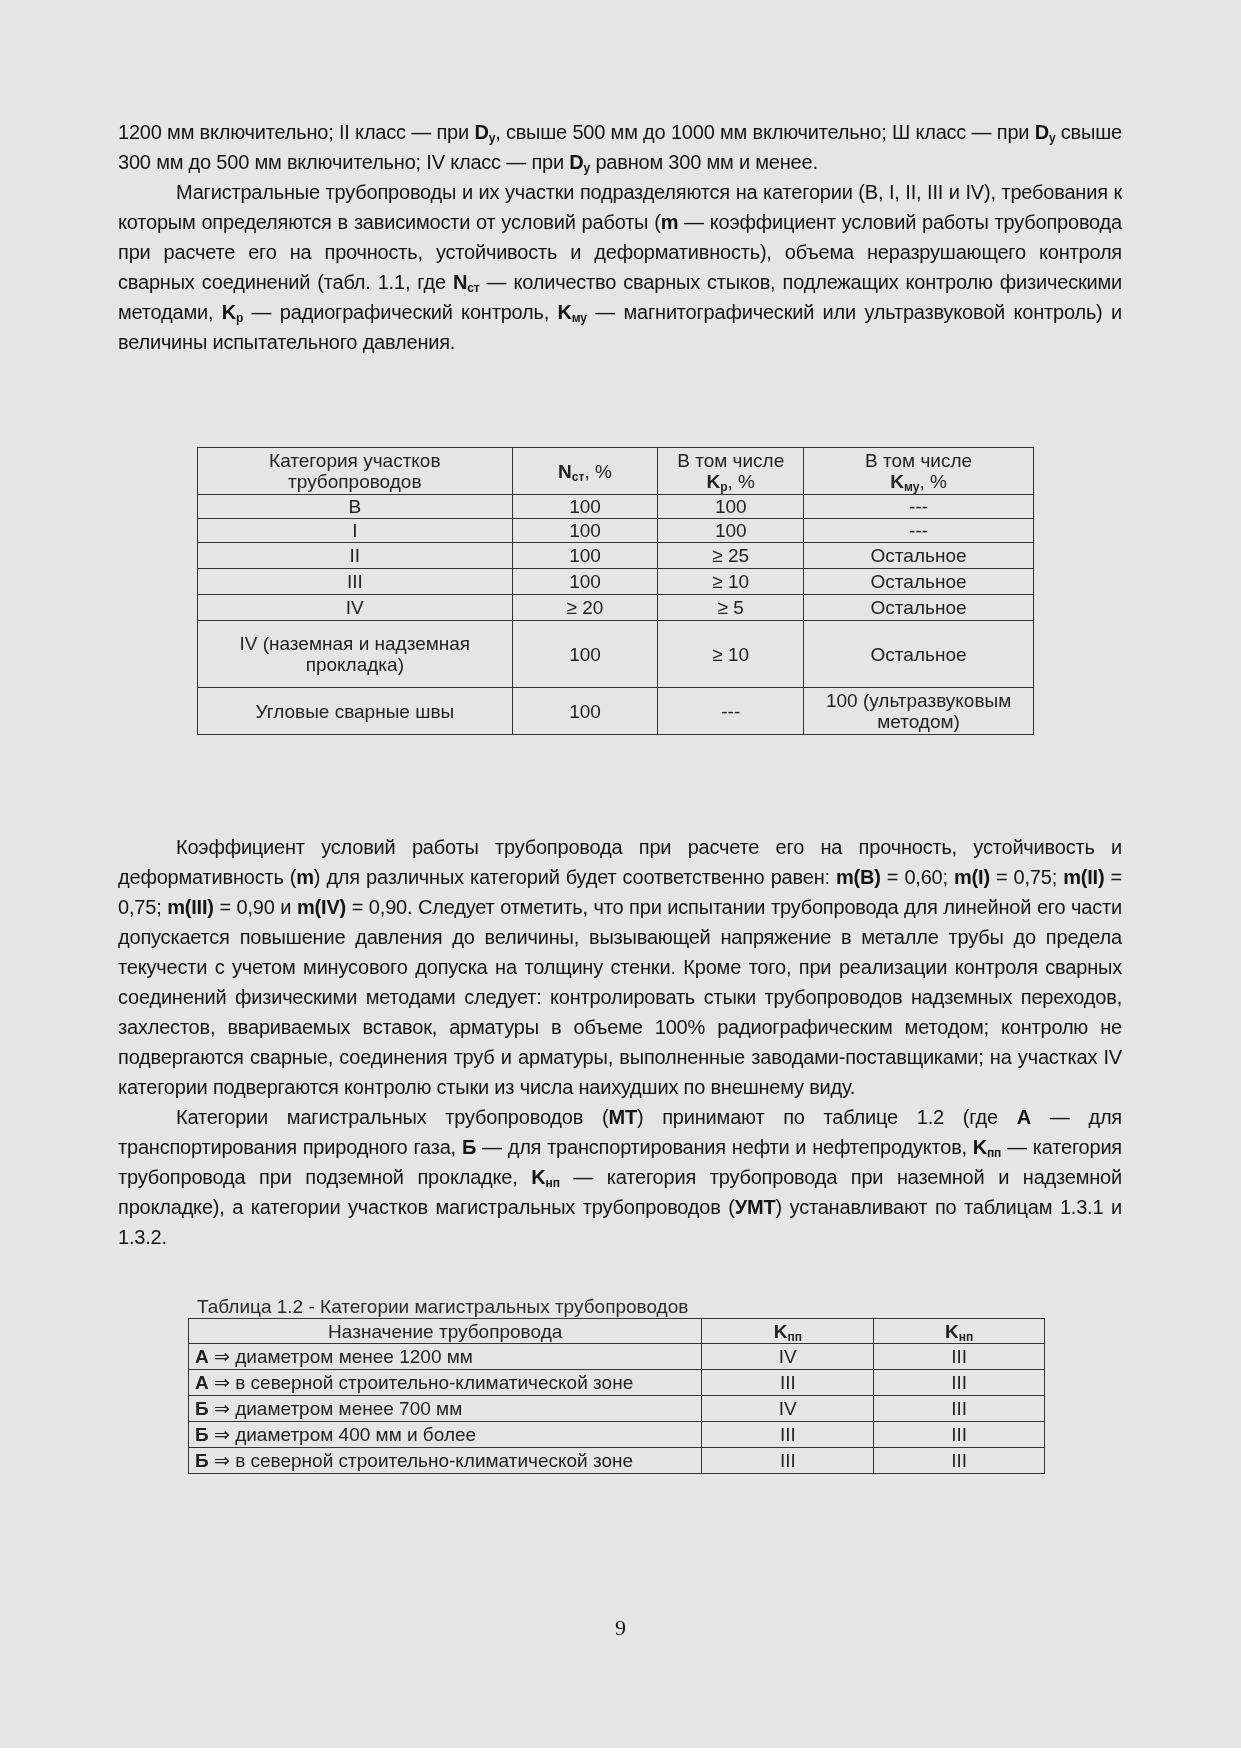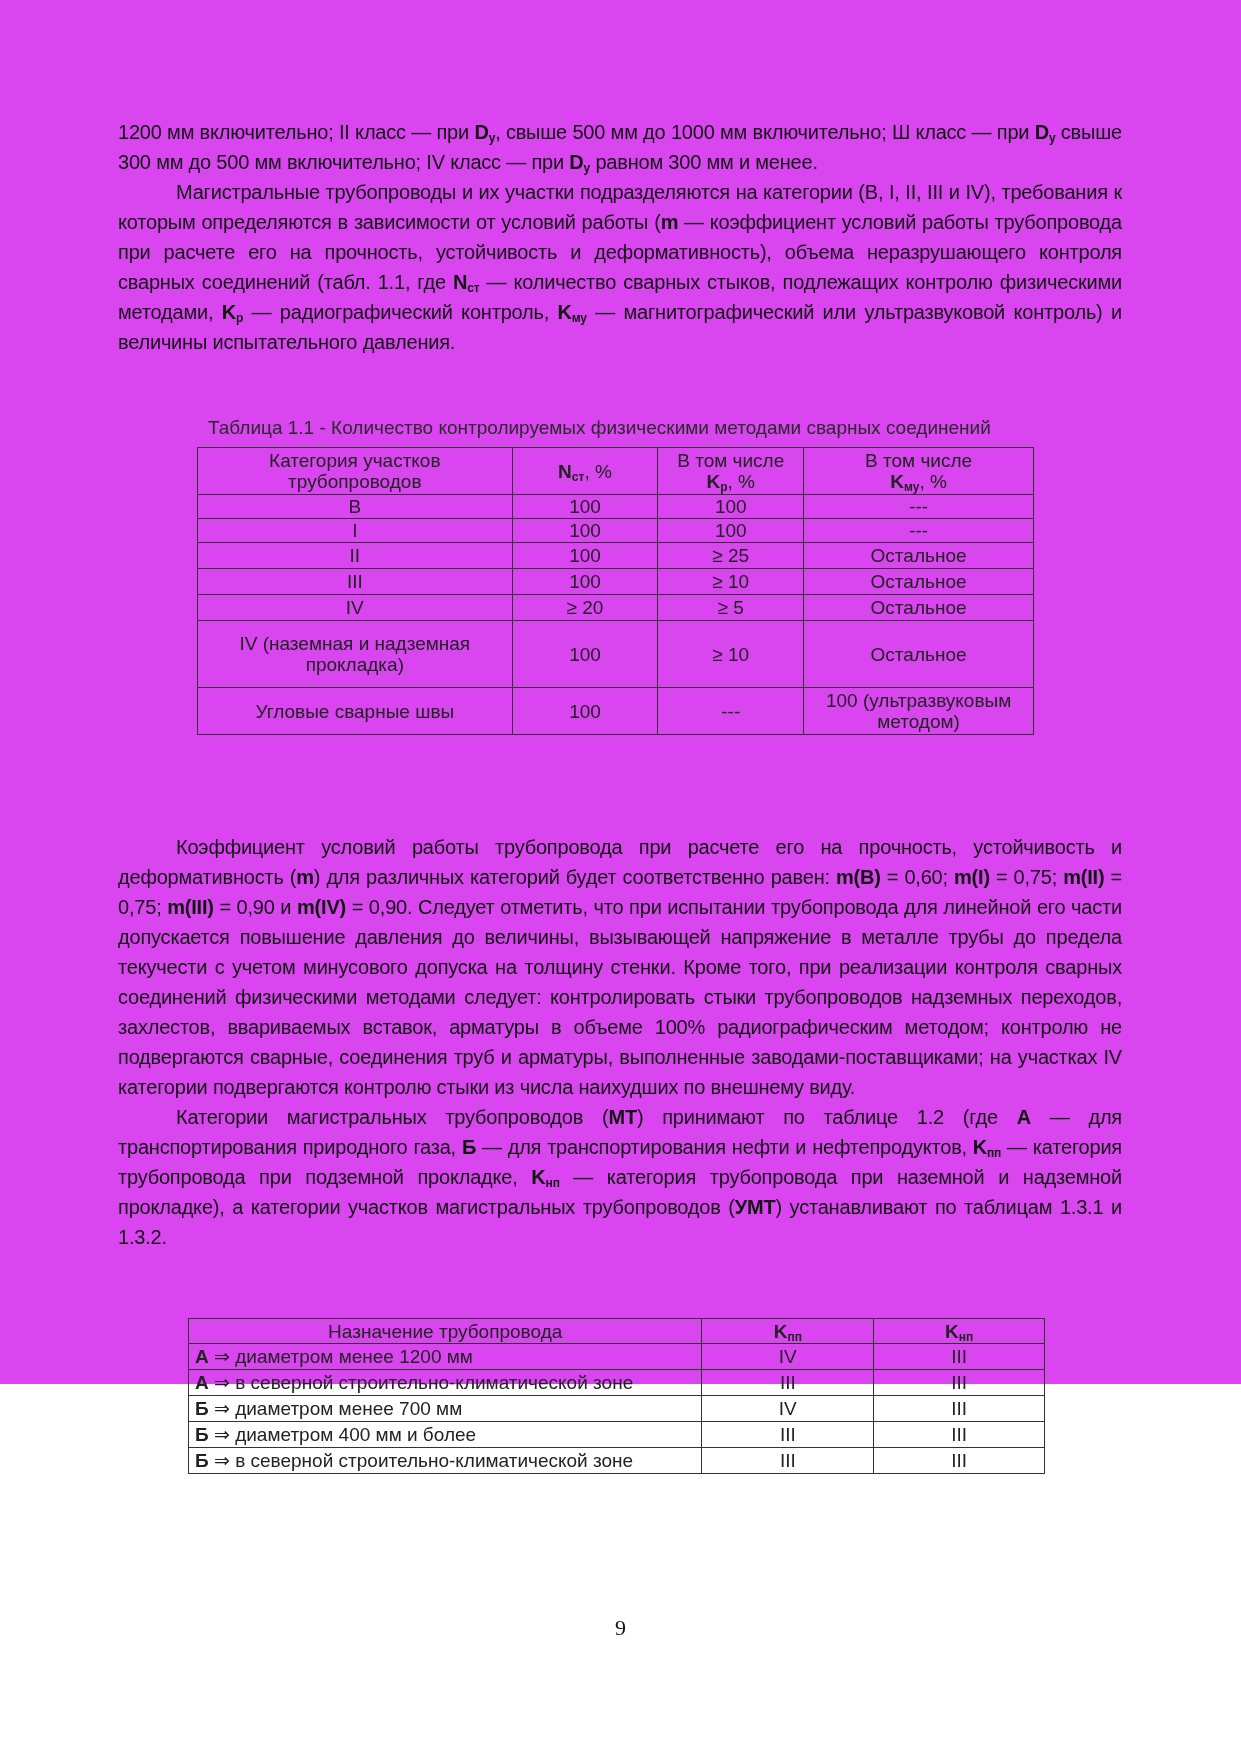--- a/index.html
+++ b/index.html
@@ -1,17 +1,17 @@
 <!DOCTYPE html>
 <html><head>
 <meta charset="utf-8">
 <style>
   html, body { margin: 0; padding: 0; background: #ffffff; }
   body { width: 1241px; height: 1755px; position: relative; overflow: hidden; }
-  .page { position: absolute; left: 0; top: 0; width: 1241px; height: 1384px; background: #d946ef; color: #111; }
+  .page { position: absolute; left: 0; top: 0; width: 1241px; height: 1748px; background: #e5e5e5; color: #111; }
   .body-text {
     position: absolute; left: 118px; width: 1004px;
     font-family: "Liberation Sans", sans-serif; font-size: 20px; line-height: 30px;
     text-align: justify; color: #141414; letter-spacing: -0.2px;
   }
   .body-text p { margin: 0; }
   .indent { text-indent: 58px; }
   b { font-weight: bold; }
   sub { font-size: 12px; vertical-align: -3px; line-height: 0; }
 
@@ -36,21 +36,20 @@
 </head>
 <body>
 
 <div class="page">
 
   <div class="body-text" style="top:117px;">
     <p><span>1200 мм включительно; II класс — при </span><b>D</b><sub><b>у</b></sub><span>, свыше 500 мм до 1000 мм включительно; Ш класс — при </span><b>D</b><sub><b>у</b></sub><span> свыше 300 мм до 500 мм включительно; IV класс — при </span><b>D</b><sub><b>у</b></sub><span> равном 300 мм и менее.</span></p>
     <p class="indent"><span>Магистральные трубопроводы и их участки подразделяются на категории (В, I, II, III и IV), требования к которым определяются в зависимости от условий работы (</span><b>m</b><span> — коэффициент условий работы трубопровода при расчете его на прочность, устойчивость и деформативность), объема неразрушающего контроля сварных соединений (табл. 1.1, где </span><b>N</b><sub><b>ст</b></sub><span> — количество сварных стыков, подлежащих контролю физическими методами, </span><b>K</b><sub><b>р</b></sub><span> — радиографический контроль, </span><b>K</b><sub><b>му</b></sub><span> — магнитографический или ультразвуковой контроль) и величины испытательного давления.</span></p>
   </div>
 
-  <div class="caption" style="left:208px; top:417px; width:824px;">Таблица 1.1 - Количество контролируемых физическими методами сварных соединений</div>
   <table class="t" style="left:197px; top:447px; width:837px;">
     <colgroup>
         <col style="width:315px">
         <col style="width:146px">
         <col style="width:146px">
         <col style="width:230px">
       </colgroup>
     <tbody>
         <tr style="height:47px">
       <th>Категория участков трубопроводов</th>
@@ -101,20 +100,21 @@
           <td>100 (ультразвуковым методом)</td>
         </tr>
   </tbody>
     </table>
 
   <div class="body-text" style="top:792px;margin-top:40px;">
     <p class="indent"><span>Коэффициент условий работы трубопровода при расчете его на прочность, устойчивость и деформативность (</span><b>m</b><span>) для различных категорий будет соответственно равен: </span><b>m(B)</b><span> = 0,60; </span><b>m(I)</b><span> = 0,75; </span><b>m(II)</b><span> = 0,75; </span><b>m(III)</b><span> = 0,90 и </span><b>m(IV)</b><span> = 0,90.</span><span> Следует отметить, что при испытании трубопровода для линейной его части допускается повышение давления до величины, вызывающей напряжение в металле трубы до предела текучести с учетом минусового допуска на толщину стенки. Кроме того, при реализации контроля сварных соединений физическими методами следует: контролировать стыки трубопроводов надземных переходов, захлестов, ввариваемых вставок, арматуры в объеме 100% радиографическим методом; контролю не подвергаются сварные, соединения труб и арматуры, выполненные заводами-поставщиками; на участках IV категории подвергаются контролю стыки из числа наихудших по внешнему виду.</span></p>
     <p class="indent"><span>Категории магистральных трубопроводов (</span><b>МТ</b><span>) принимают по таблице 1.2 (где </span><b>А</b><span> — для транспортирования природного газа, </span><b>Б</b><span> — для транспортирования нефти и нефтепродуктов, </span><b>K</b><sub><b>пп</b></sub><span> — категория трубопровода при подземной прокладке, </span><b>K</b><sub><b>нп</b></sub><span> — категория трубопровода при наземной и надземной прокладке), а категории участков магистральных трубопроводов (</span><b>УМТ</b><span>) устанавливают по таблицам 1.3.1 и 1.3.2.</span></p>
   </div>
 
+  <div class="caption" style="left:197px; top:1296px; width:760px; text-align:left;">Таблица 1.2 - Категории магистральных трубопроводов</div>
   <table class="t t2" style="left:188px; top:1318px; width:857px;">
     <colgroup>
         <col style="width:514px">
         <col style="width:172px">
         <col style="width:171px">
       </colgroup>
     <tbody>
         <tr style="height:25px">
       <th>Назначение трубопровода</th>
       <th><b>K</b><sub><b>пп</b></sub></th>

